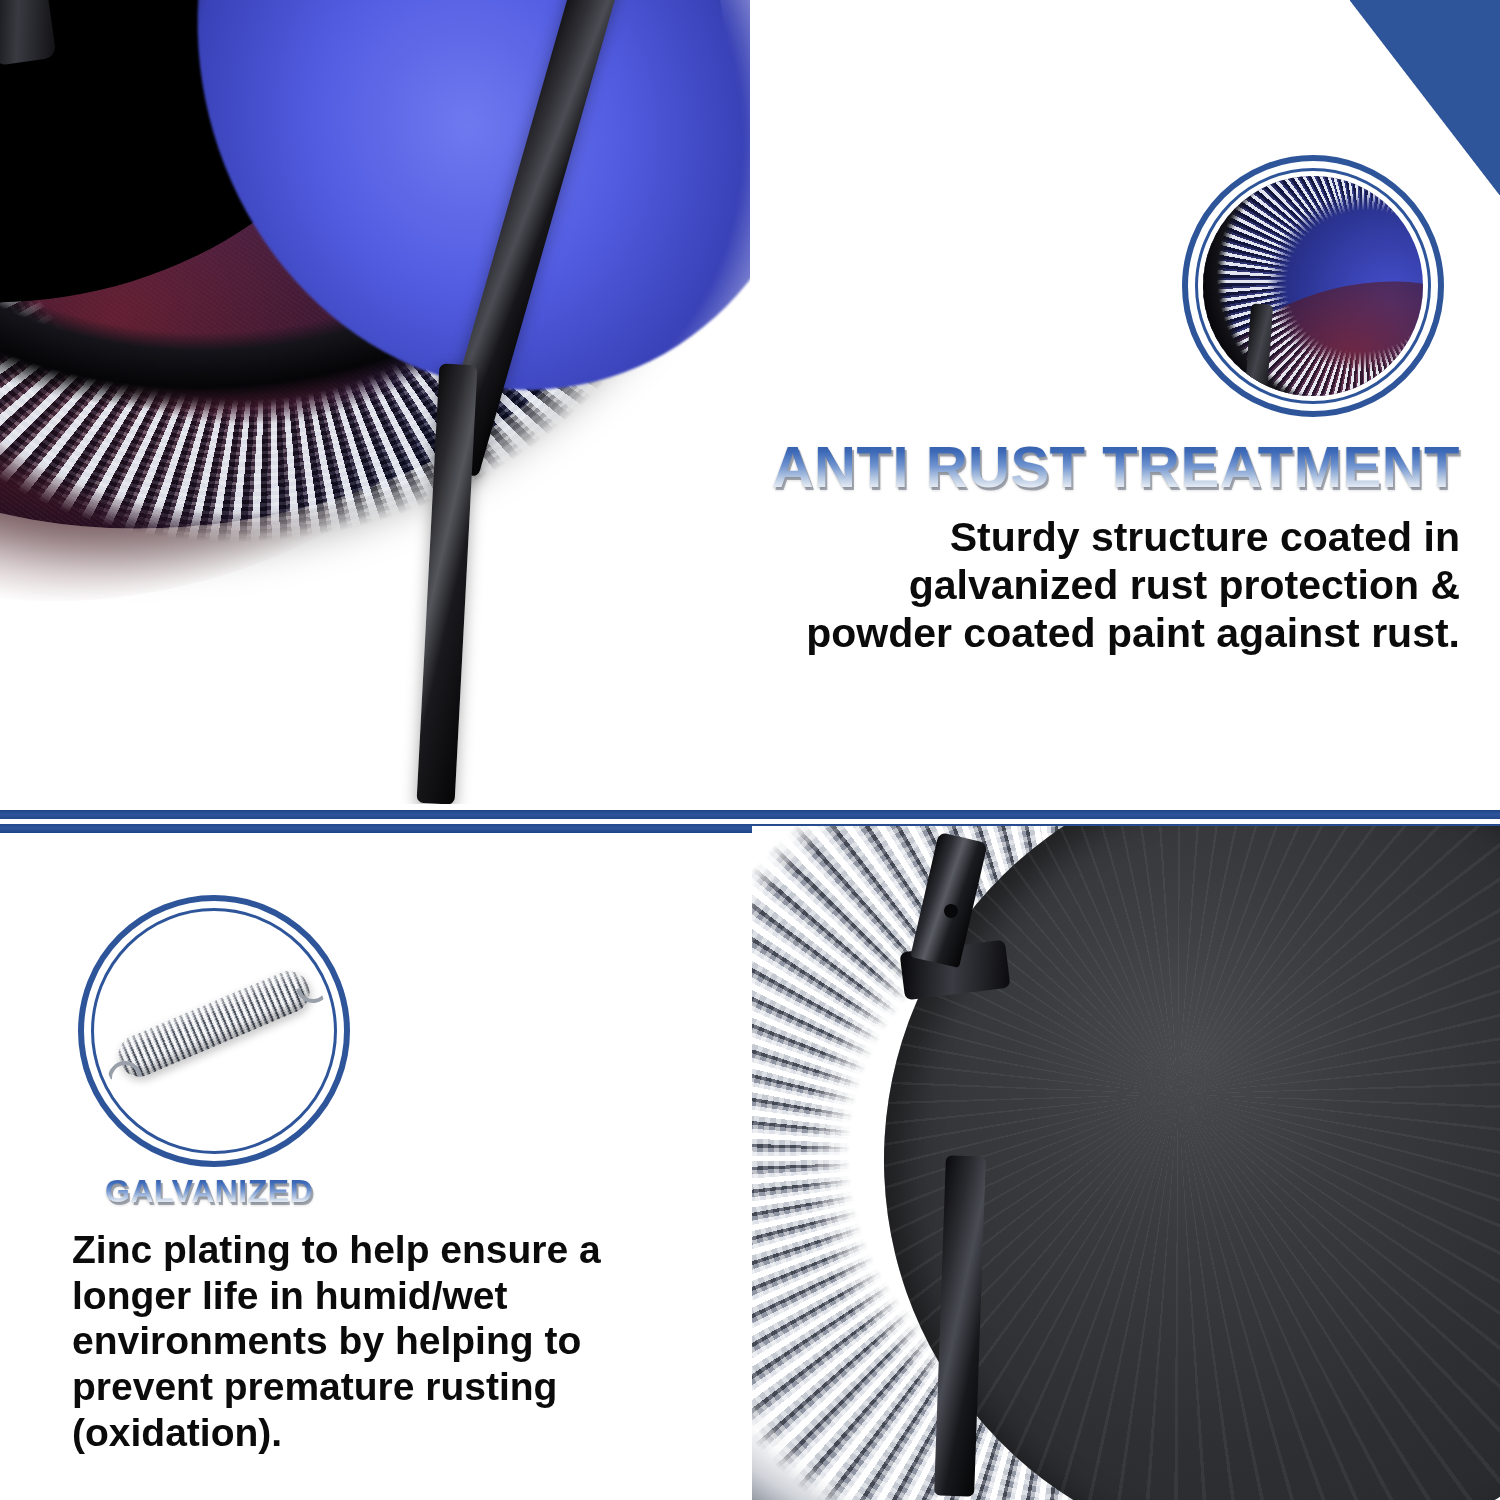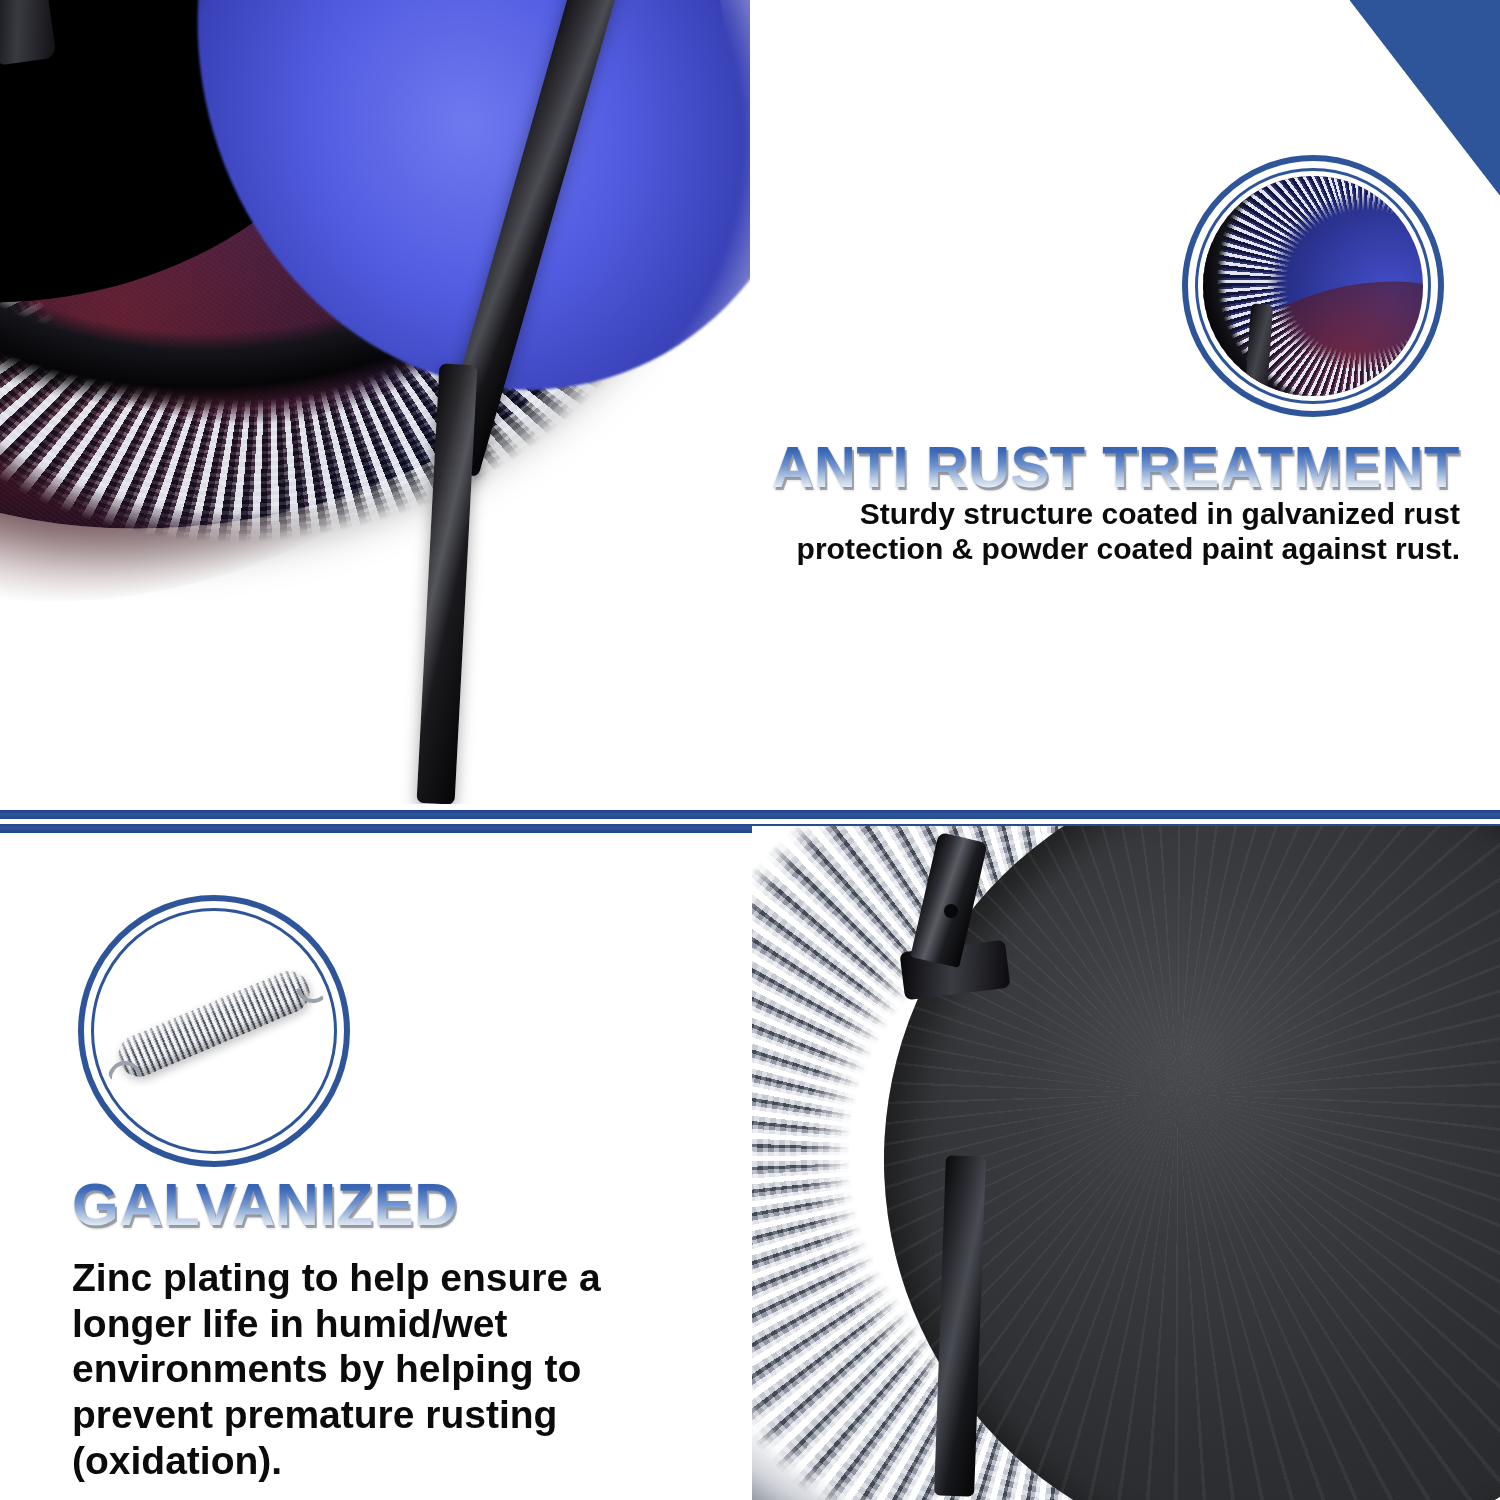--- a/index.html
+++ b/index.html
@@ -184,25 +184,25 @@
      -webkit-background-clip:text;background-clip:text;
      color:transparent;-webkit-text-fill-color:transparent;
      filter:drop-shadow(2px 3px 0px rgba(60,70,90,.42)) drop-shadow(0 1px 1px rgba(0,0,0,.25));
      white-space:nowrap;
   }
   .body-copy{color:#0b0b0b;font-weight:700;line-height:1.17;}
 
   
   #text-top-right{position:absolute;left:770px;top:438px;width:690px;text-align:right;}
   #text-top-right .headline{font-size:58px;}
-  #text-top-right .body-copy{font-size:30px;}
+  #text-top-right .body-copy{font-size:41px;margin-top:18px;}
 
   
   #text-bottom-left{position:absolute;left:72px;top:1175px;width:640px;text-align:left;}
-  #text-bottom-left .headline{font-size:60px;}
+  #text-bottom-left .headline{font-size:32px;margin-left:33px;}
   #text-bottom-left .headline .l2{display:block;margin-top:7px;}
   #text-bottom-left .body-copy{font-size:39px;margin-top:20px;}
 </style>
 </head>
 <body>
 
 <div id="page">
 
   <div class="photo" id="photo-top-left">
     <div class="tl-stage">

